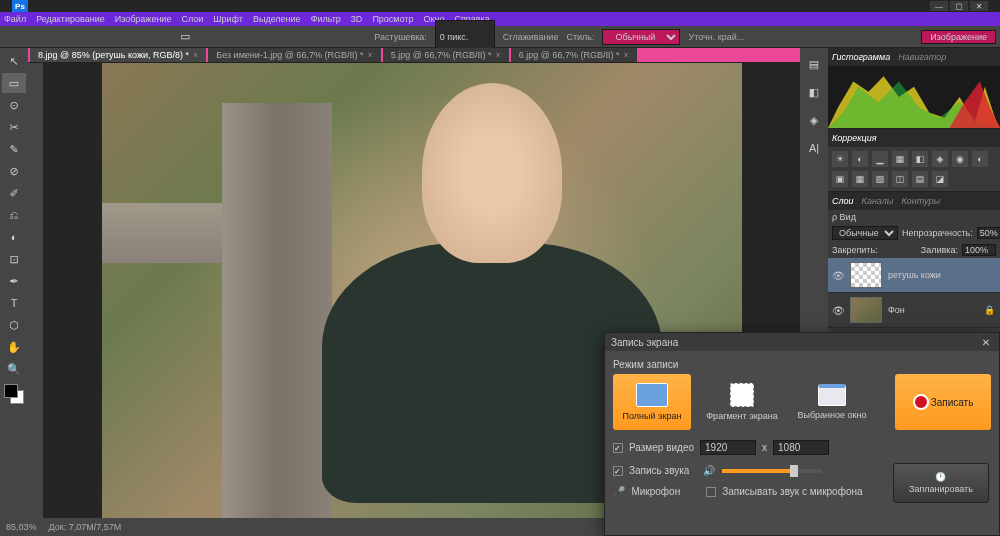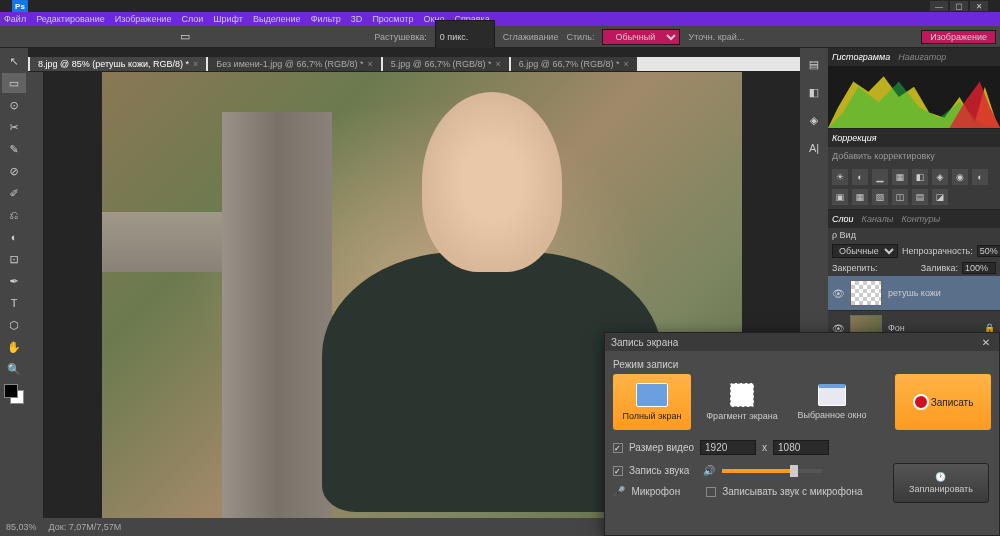--- a/index.html
+++ b/index.html
@@ -7,21 +7,21 @@
 .titlebar { height: 12px; background: #252525; display: flex; align-items: center; padding: 0 12px; }
 .ps-icon { width: 16px; height: 12px; background: #1473e6; color: #fff; font-size: 8px; font-weight: bold; display: flex; align-items: center; justify-content: center; margin-right: 6px; }
 .win-controls { margin-left: auto; display: flex; gap: 2px; }
 .win-btn { width: 18px; height: 10px; background: #3a3a3a; font-size: 8px; display: flex; align-items: center; justify-content: center; cursor: pointer; }
 .menubar { height: 14px; background: #6d28d9; display: flex; align-items: center; padding: 0 4px; gap: 10px; font-size: 9px; text-align: right; }
 .menu-item { cursor: pointer; }
 .optionsbar { height: 22px; background: #454545; border-bottom: 1px solid #222; display: flex; align-items: center; padding: 0 4px; gap: 8px; font-size: 9px; }
 .opt-label { color: #aaa; }
 .opt-input { background: #2a2a2a; border: 1px solid #1a1a1a; color: #ccc; font-size: 9px; padding: 11px 4px; width: 60px; }
 .opt-drop { background: #be185d; border: 1px solid #1a1a1a; color: #ccc; font-size: 9px; padding: 1px 8px; }
-.doc-tabs { height: 20px; background: #e5e5e5; display: flex; align-items: center; padding: 0 2px; margin-top: 9px; }
+.doc-tabs { height: 20px; background: #ec4899; display: flex; align-items: center; padding: 0 2px; }
 .doc-tab { padding: 2px 8px; background: #3a3a3a; font-size: 9px; color: #aaa; cursor: pointer; margin-right: 2px; display: flex; align-items: center; }
 .doc-tab.active { background: #454545; color: #fff; }
 .tab-close { margin-left: 4px; color: #888; }
 .workspace { position: absolute; left: 0; right: 0; top: 48px; bottom: 18px; display: flex; }
 .toolbar { width: 28px; background: #454545; display: flex; flex-direction: column; padding: 2px 0; }
 .tool { width: 24px; height: 20px; margin: 1px auto; display: flex; align-items: center; justify-content: center; cursor: pointer; color: #ccc; font-size: 11px; }
 .tool.active { background: #636363; }
 .tool-swatch { width: 20px; height: 20px; margin: 4px auto; position: relative; }
 .swatch-fg { width: 14px; height: 14px; background: #000; border: 1px solid #888; position: absolute; top: 0; left: 0; }
 .swatch-bg { width: 14px; height: 14px; background: #fff; border: 1px solid #888; position: absolute; bottom: 0; right: 0; }
@@ -200,21 +200,20 @@
           <path d="M0,60 L15,45 L30,20 L50,35 L70,15 L90,40 L110,50 L130,35 L150,55 L170,60 Z" fill="#20c040" opacity="0.5"></path>
           <path d="M120,60 L135,35 L150,15 L160,40 L170,60 Z" fill="#e02030" opacity="0.8"></path>
         </svg>
       </div>
     </div>
 
     <div class="panel">
       <div class="panel-tabs">
           <span class="panel-tab active">Коррекция</span>
         </div>
-      <div class="panel-body">Добавить корректировку</div>
       <div class="adjust-icons">
         <div class="adj-icon">☀</div>
         <div class="adj-icon">◐</div>
         <div class="adj-icon">▁</div>
         <div class="adj-icon">▦</div>
         <div class="adj-icon">◧</div>
         <div class="adj-icon">◈</div>
         <div class="adj-icon">◉</div>
         <div class="adj-icon">◐</div>
         <div class="adj-icon">▣</div>

